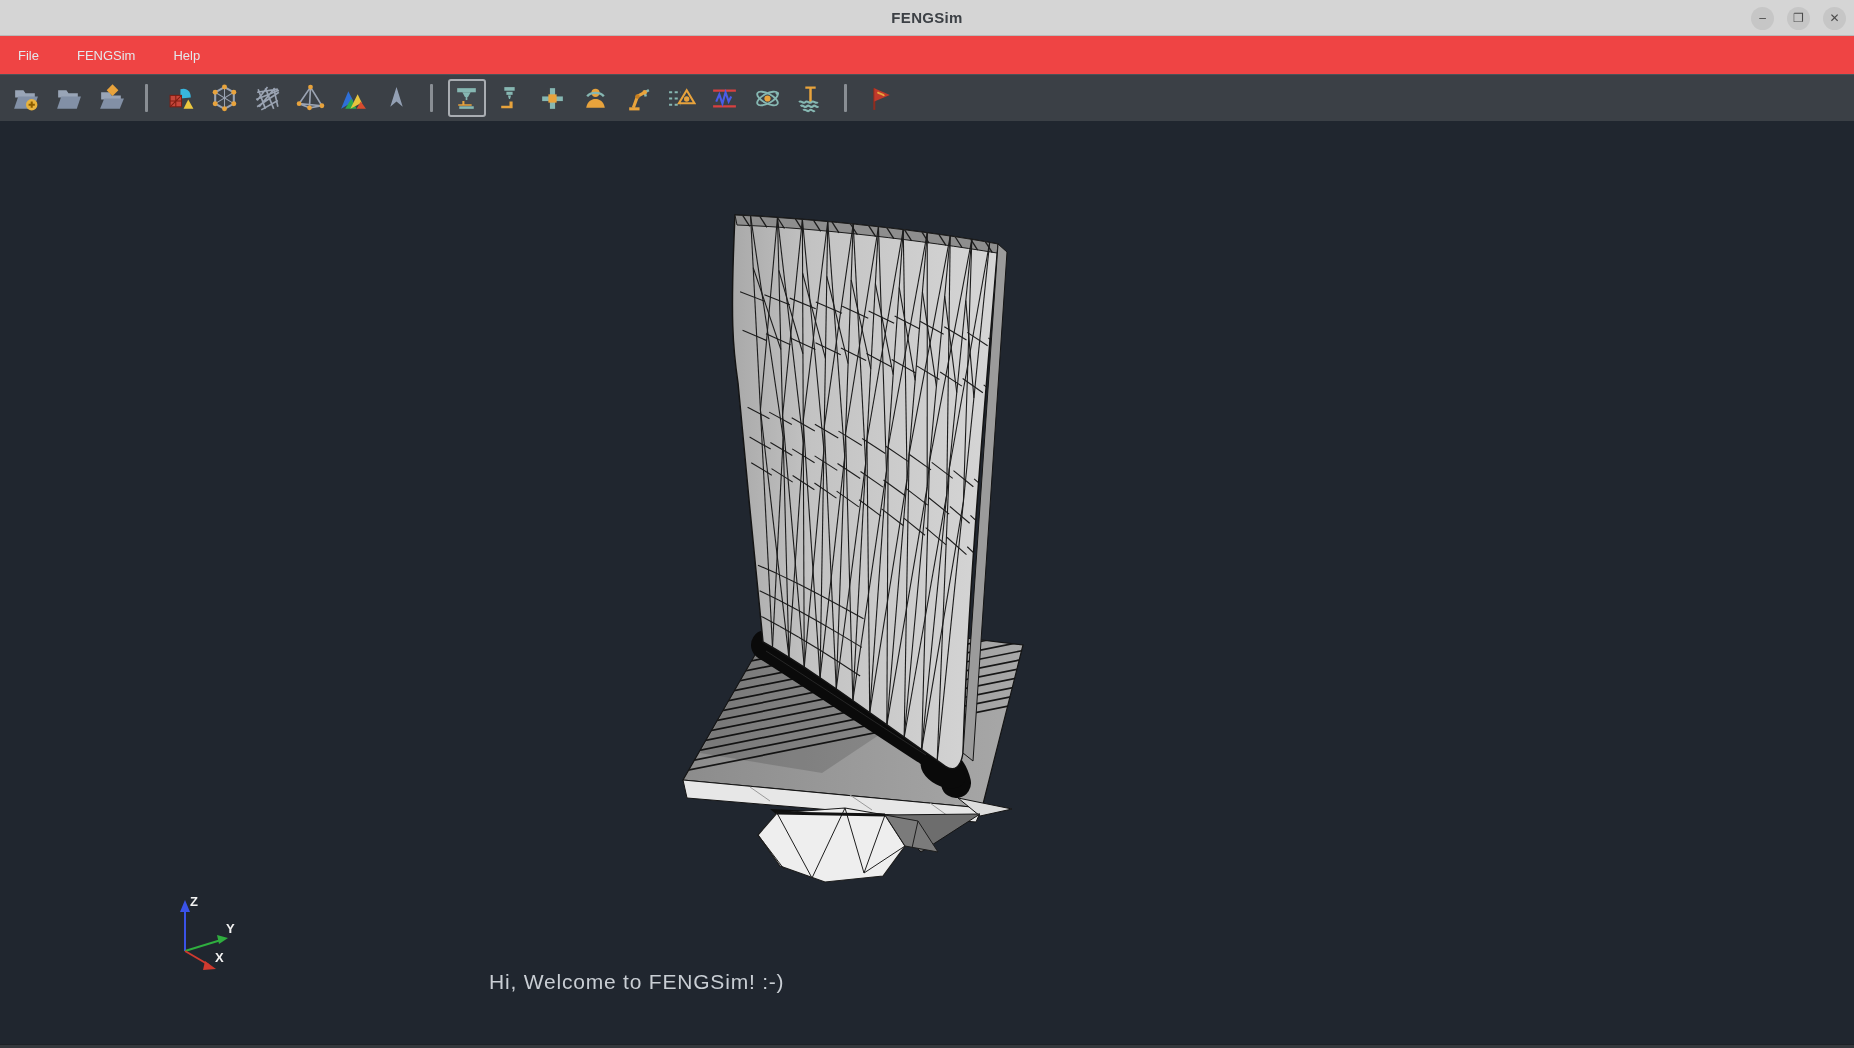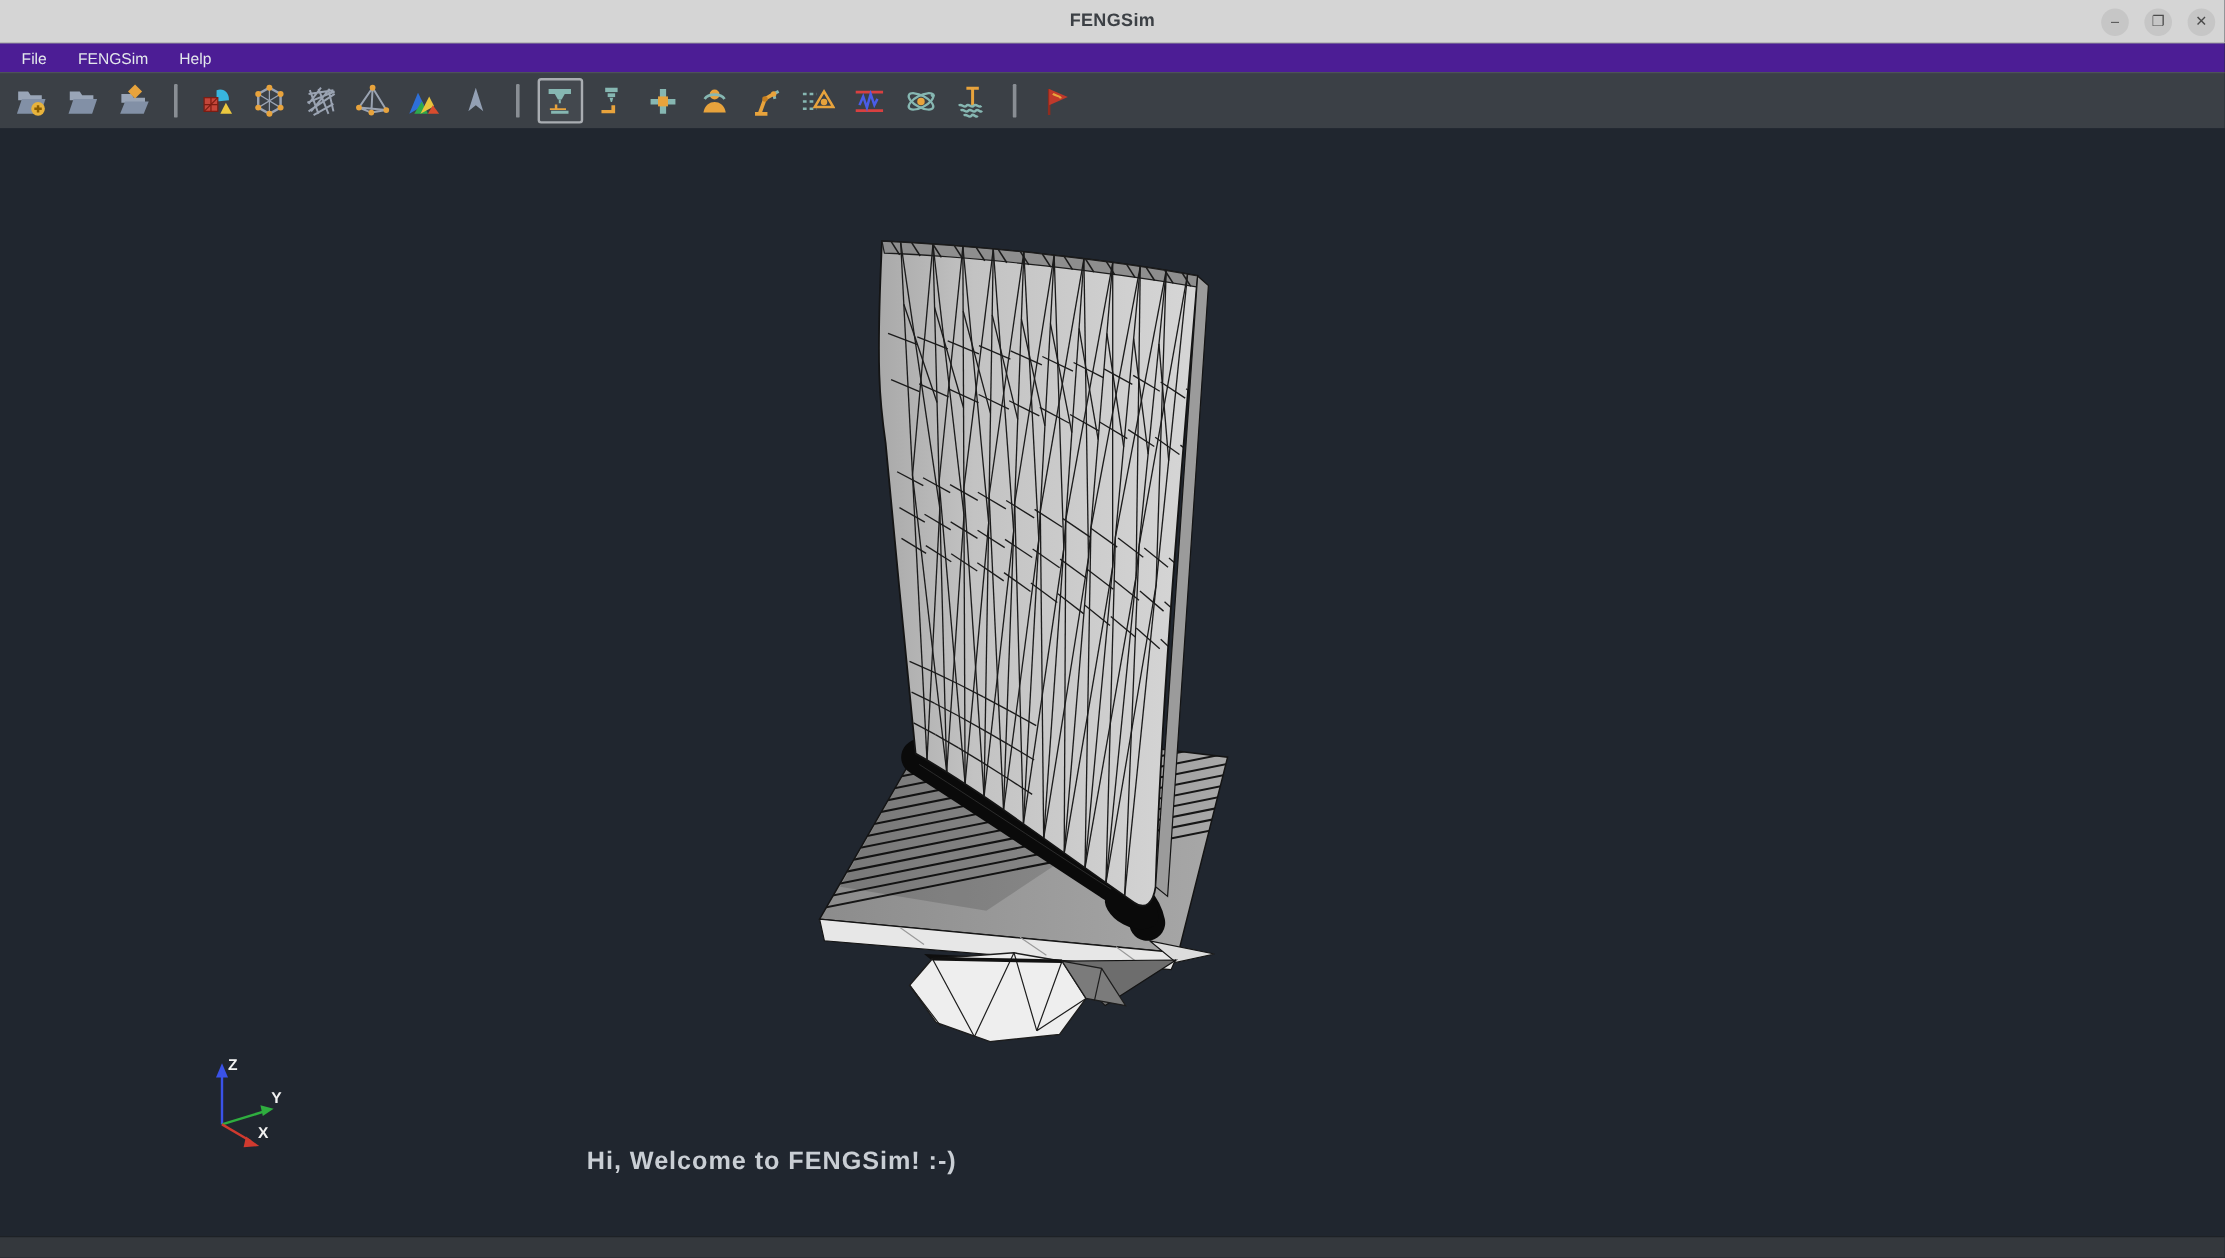--- a/index.html
+++ b/index.html
@@ -15,41 +15,41 @@
   }
   .titlebar .title{font-size:15px;font-weight:bold;color:#3c4045;letter-spacing:.3px;}
   .win-controls{position:absolute;right:8px;top:0;height:36px;display:flex;align-items:center;gap:13px;}
   .win-btn{
     width:23px;height:23px;border-radius:50%;background:#c6c6c6;border:none;
     display:flex;align-items:center;justify-content:center;
     font-size:12px;color:#4a4a4a;cursor:default;padding:0;line-height:1;
   }
   
   .menubar{
-    height:24px;background:#4c1d95;display:flex;align-items:center;padding-left:9px;gap:8px;
+    height:38px;background:#ef4444;display:flex;align-items:center;padding-left:9px;gap:20px;
   }
   .menu-item{color:#e4e8ec;font-size:13px;padding:2px 9px;border-radius:2px;}
   
   .toolbar{
     height:46px;background:#3b4046;border-top:1px solid #4d5258;
     display:flex;align-items:center;padding-left:4px;
   }
   .tb-btn{
     width:38px;height:38px;margin:0 2.5px;background:transparent;border:2px solid transparent;
     border-radius:3px;display:flex;align-items:center;justify-content:center;padding:0;
   }
   .tb-btn.selected{border-color:#a9adb2;background:#43484e;}
   .tb-btn svg{width:29px;height:29px;display:block;}
   .tb-sep{width:3px;height:28px;background:#898e94;border-radius:1px;margin:0 12px;}
   
   .viewport{position:relative;height:923px;background:#20262f;overflow:hidden;}
   .viewport svg.scene{position:absolute;inset:0;display:block;}
   .welcome{
     position:absolute;left:489px;top:849px;
-    font-size:21px;color:#c9ced4;letter-spacing:.8px;font-weight:700;
+    font-size:21px;color:#c9ced4;letter-spacing:.8px;font-weight:400;
   }
   
   .statusbar{height:21px;background:#34383d;border-top:1px solid #1d2126;}
 </style>
 </head>
 <body>
 
 <div class="titlebar">
   <span class="title">FENGSim</span>
   <div class="win-controls">

